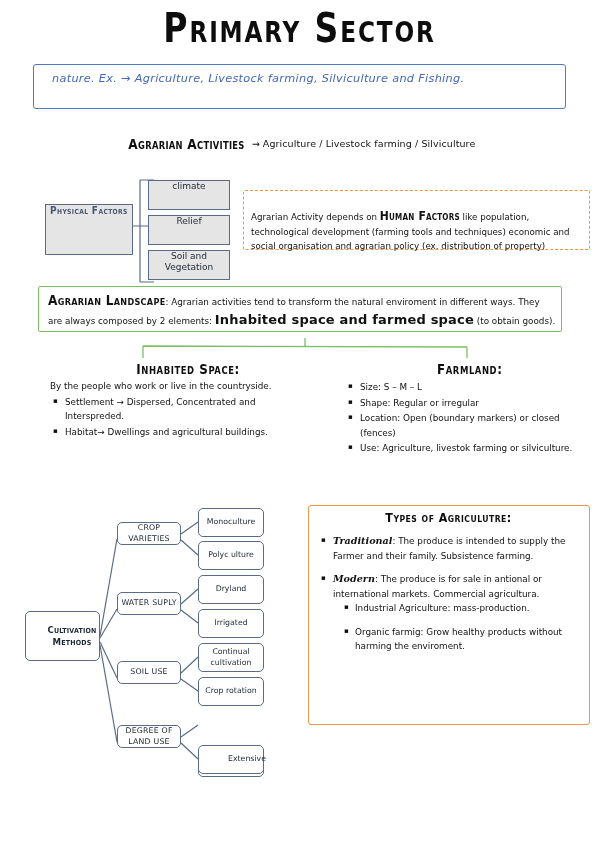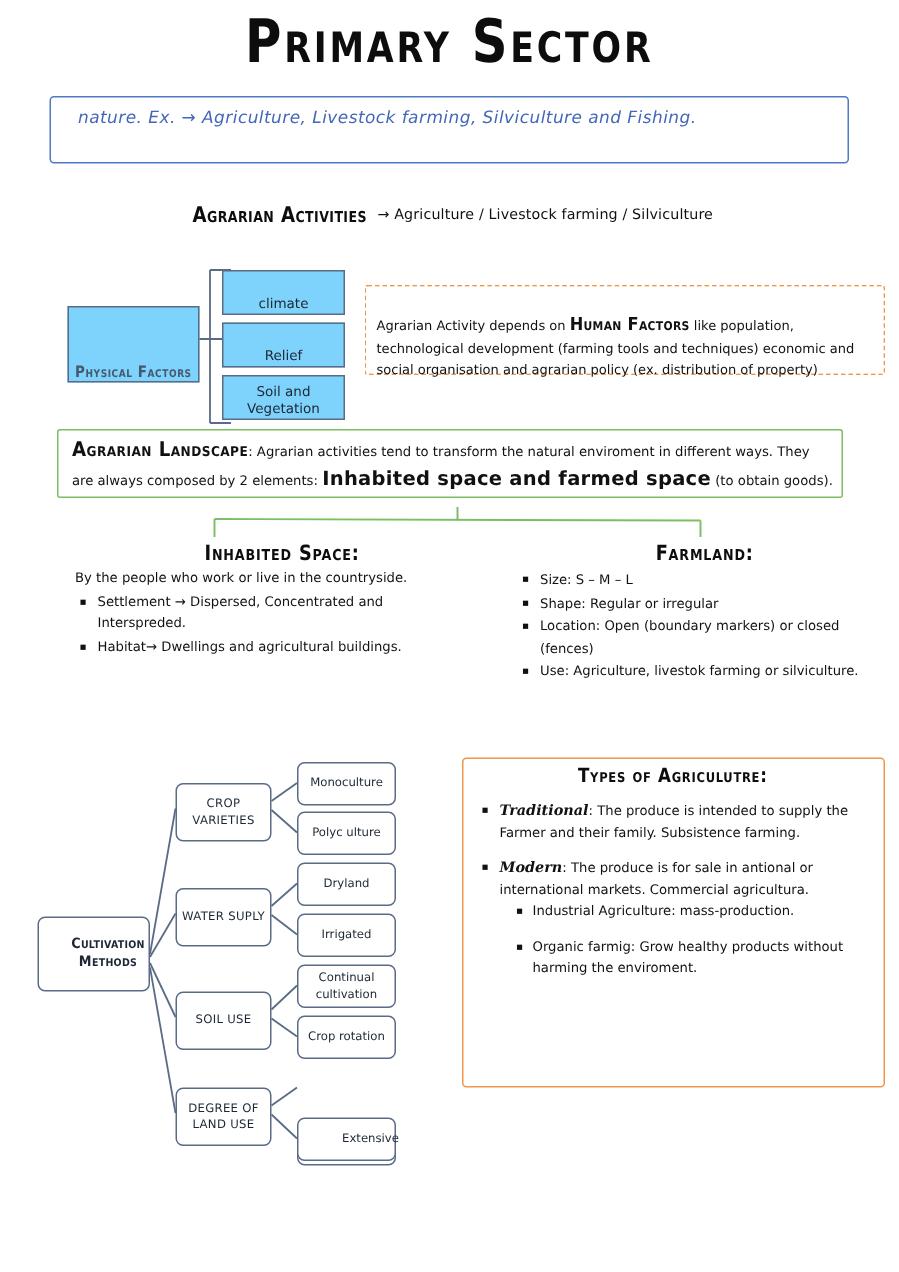--- a/index.html
+++ b/index.html
@@ -38,22 +38,22 @@
     font-variant:small-caps;transform:scaleX(.93);display:inline-block;
   }
   #agr-sub{
     font-family:"DejaVu Sans","Liberation Sans",sans-serif;
     font-size:9.5px;color:#111;letter-spacing:.1px;display:inline-block;
     vertical-align:2px;margin-left:3px;
   }
 
   
   .pf-box{
-    border:1.2px solid #5a6b86;box-sizing:border-box;background:#7dd3fc;
-    display:flex;align-items:flex-end;justify-content:center;text-align:center;
+    border:1.2px solid #5a6b86;box-sizing:border-box;background:#e5e5e5;
+    display:flex;align-items:flex-start;justify-content:center;text-align:center;
     font-family:"DejaVu Sans","Liberation Sans",sans-serif;
     font-size:9px;color:#1d2733;line-height:11px;
   }
   #pf-main{left:45px;top:204px;width:88px;height:51px;}
   #pf-main span{
     font-family:"DejaVu Sans Condensed","Liberation Sans",sans-serif;
     font-size:10.5px;font-variant:small-caps;font-weight:600;letter-spacing:.4px;
     color:#46576e;transform:scaleX(.95);
   }
   #pf-climate{left:148px;top:180px;width:82px;height:30px;}
@@ -126,21 +126,21 @@
     border-radius:5px;display:flex;align-items:center;justify-content:center;
     text-align:center;font-family:"DejaVu Sans","Liberation Sans",sans-serif;
     font-size:8px;color:#1d2733;line-height:10.5px;
   }
   #cm-root{left:25px;top:611px;width:75px;height:50px;padding-left:19px;}
   #cm-root span{
     font-family:"DejaVu Sans Condensed","Liberation Sans",sans-serif;
     font-size:9.5px;font-weight:700;font-variant:small-caps;letter-spacing:.2px;
     color:#1d2733;line-height:12px;
   }
-  .mid{left:117px;width:64px;height:39px;font-size:7.8px;letter-spacing:.2px;}
+  .mid{left:117px;width:64px;height:23px;font-size:7.8px;letter-spacing:.2px;}
   #cm-crop{top:522px;}
   #cm-water{top:592px;}
   #cm-soil{top:661px;}
   #cm-degree{top:725px;}
   .leaf{left:198px;width:66px;height:29px;font-size:7.8px;}
   #lf-mono{top:508px;}
   #lf-poly{top:541px;}
   #lf-dry{top:575px;}
   #lf-irr{top:609px;}
   #lf-cont{top:643px;}

